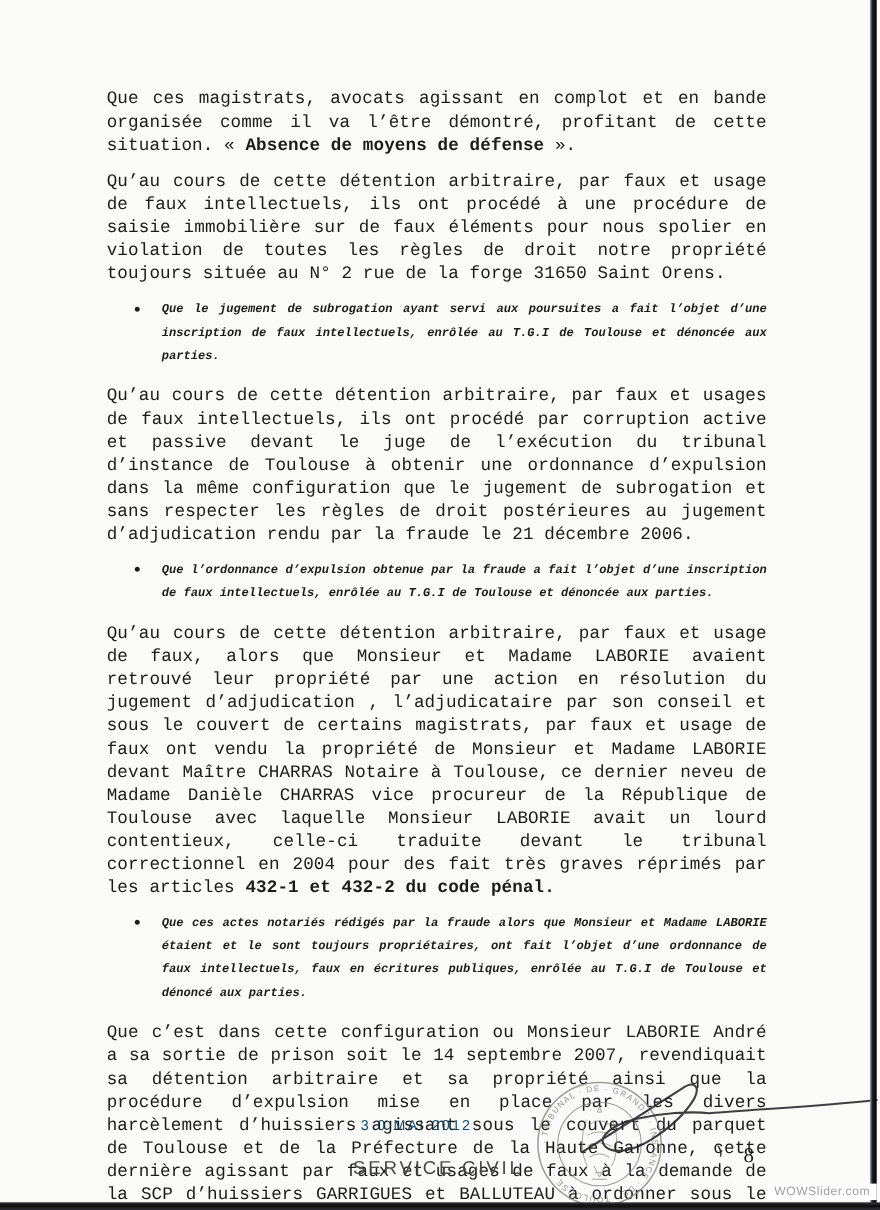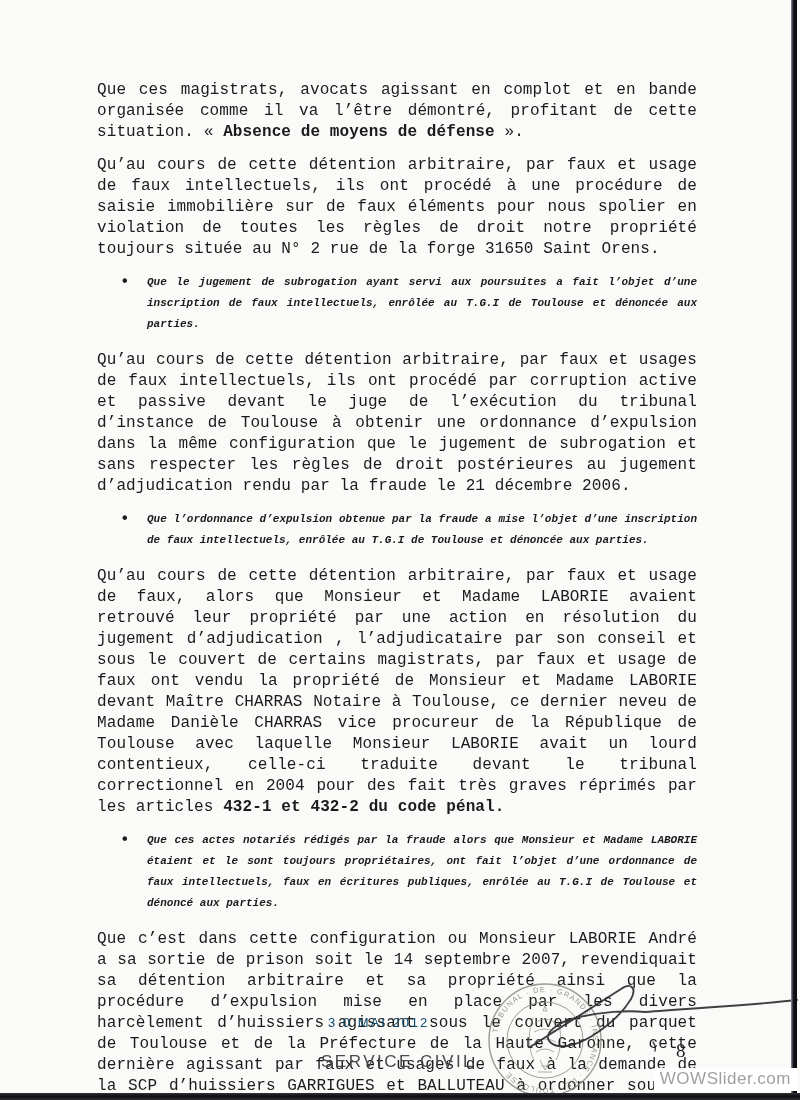--- a/index.html
+++ b/index.html
@@ -58,21 +58,21 @@
   .signature{position:absolute;left:505px;top:945px;z-index:3;}
   .page-number{
     position:absolute;left:676px;top:1040px;
     font-size:19px;color:#1b1b1b;z-index:2;
   }
   .watermark{
     position:absolute;right:3px;bottom:9px;
     background:#ffffff;
     color:#a0a0a0;
     font-family:"Liberation Sans", sans-serif;
-    font-size:17px;letter-spacing:.5px;
+    font-size:11px;letter-spacing:.5px;
     padding:1px 6px 2px 6px;
     z-index:11;
   }
   .edge-right{
     position:absolute;top:0;bottom:0;right:3px;width:6px;
     background:linear-gradient(to right,#8e94a4,#15151c 40%,#07070b);
     z-index:9;
   }
   .edge-bottom{
     position:absolute;left:0;right:0;bottom:0;height:7px;
@@ -93,21 +93,21 @@
 
     <div class="bullet">
       <span class="marker">•</span>
       <span class="btext">Que le jugement de subrogation ayant servi aux poursuites a fait l’objet d’une inscription de faux intellectuels, enrôlée au T.G.I de Toulouse et dénoncée aux parties.</span>
     </div>
 
     <p class="para">Qu’au cours de cette détention arbitraire, par faux et usages de faux intellectuels, ils ont procédé par corruption active et passive devant le juge de l’exécution du tribunal d’instance de Toulouse à  obtenir une ordonnance d’expulsion dans la même configuration que le jugement de subrogation et sans respecter les règles de droit postérieures au jugement d’adjudication rendu par la fraude le 21 décembre 2006.</p>
 
     <div class="bullet">
       <span class="marker">•</span>
-      <span class="btext">Que l’ordonnance d’expulsion obtenue par la fraude a mise l’objet d’une inscription de faux intellectuels, enrôlée au T.G.I de Toulouse et dénoncée aux parties.</span>
+      <span class="btext">Que l’ordonnance d’expulsion obtenue par la fraude a fait l’objet d’une inscription de faux intellectuels, enrôlée au T.G.I de Toulouse et dénoncée aux parties.</span>
     </div>
 
     <p class="para"><span>Qu’au cours de cette détention arbitraire, par faux et usage de faux, alors que Monsieur et Madame LABORIE avaient retrouvé leur propriété par une action en résolution du jugement d’adjudication , l’adjudicataire par son conseil et sous le couvert de certains magistrats, par faux et usage de faux ont vendu la propriété de Monsieur et Madame LABORIE devant Maître CHARRAS Notaire à Toulouse, ce dernier neveu de Madame Danièle CHARRAS vice procureur de la République de Toulouse avec laquelle Monsieur LABORIE avait un lourd contentieux,  celle-ci traduite devant le tribunal correctionnel en 2004 pour des fait très graves réprimés par les articles </span><strong>432-1  et 432-2 du code pénal.</strong></p>
 
     <div class="bullet">
       <span class="marker">•</span>
       <span class="btext">Que ces actes notariés rédigés par la fraude alors que Monsieur et Madame LABORIE étaient et le  sont toujours propriétaires, ont fait l’objet d’une ordonnance de faux intellectuels, faux en écritures publiques, enrôlée au T.G.I de Toulouse et dénoncé aux parties.</span>
     </div>
 
     <p class="para">Que c’est dans cette configuration ou Monsieur LABORIE André a sa sortie de prison soit le 14 septembre 2007, revendiquait sa détention arbitraire et sa propriété ainsi que la procédure d’expulsion mise en place par les divers harcèlement d’huissiers agissant sous le couvert du parquet de Toulouse et de la Préfecture de la Haute Garonne, cette dernière agissant par faux et usages de faux à la demande de la SCP d’huissiers GARRIGUES et BALLUTEAU à ordonner sous le contrôle du parquet l’autorisation de la force publique à expulser Monsieur et Madame LABORIE le 27 mars 2008, violant de ce fait leur domicile et le vol de tous les meubles et objets meublant celui ci.</p>

